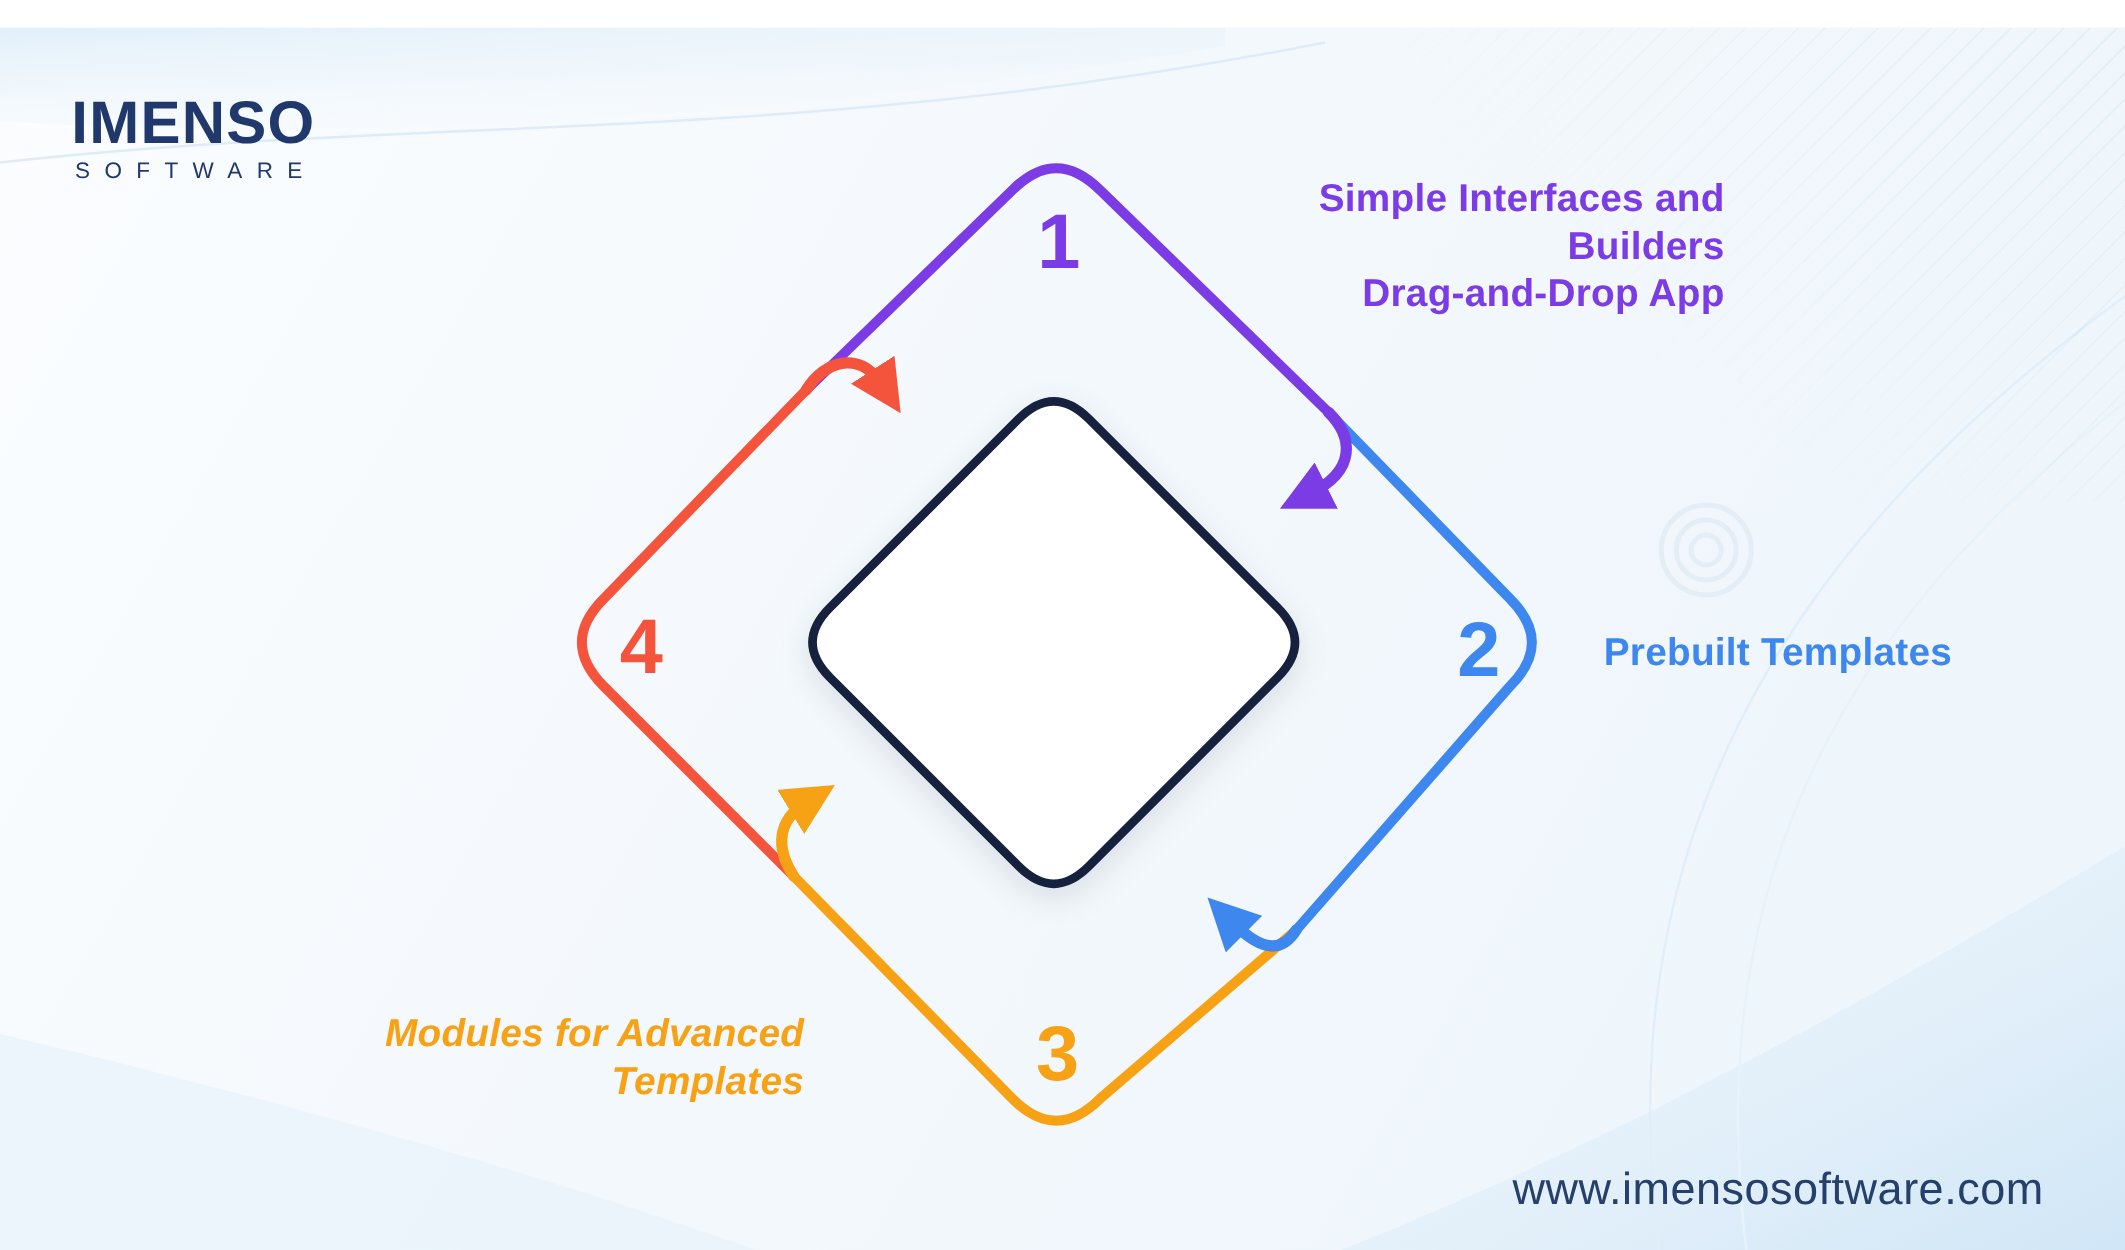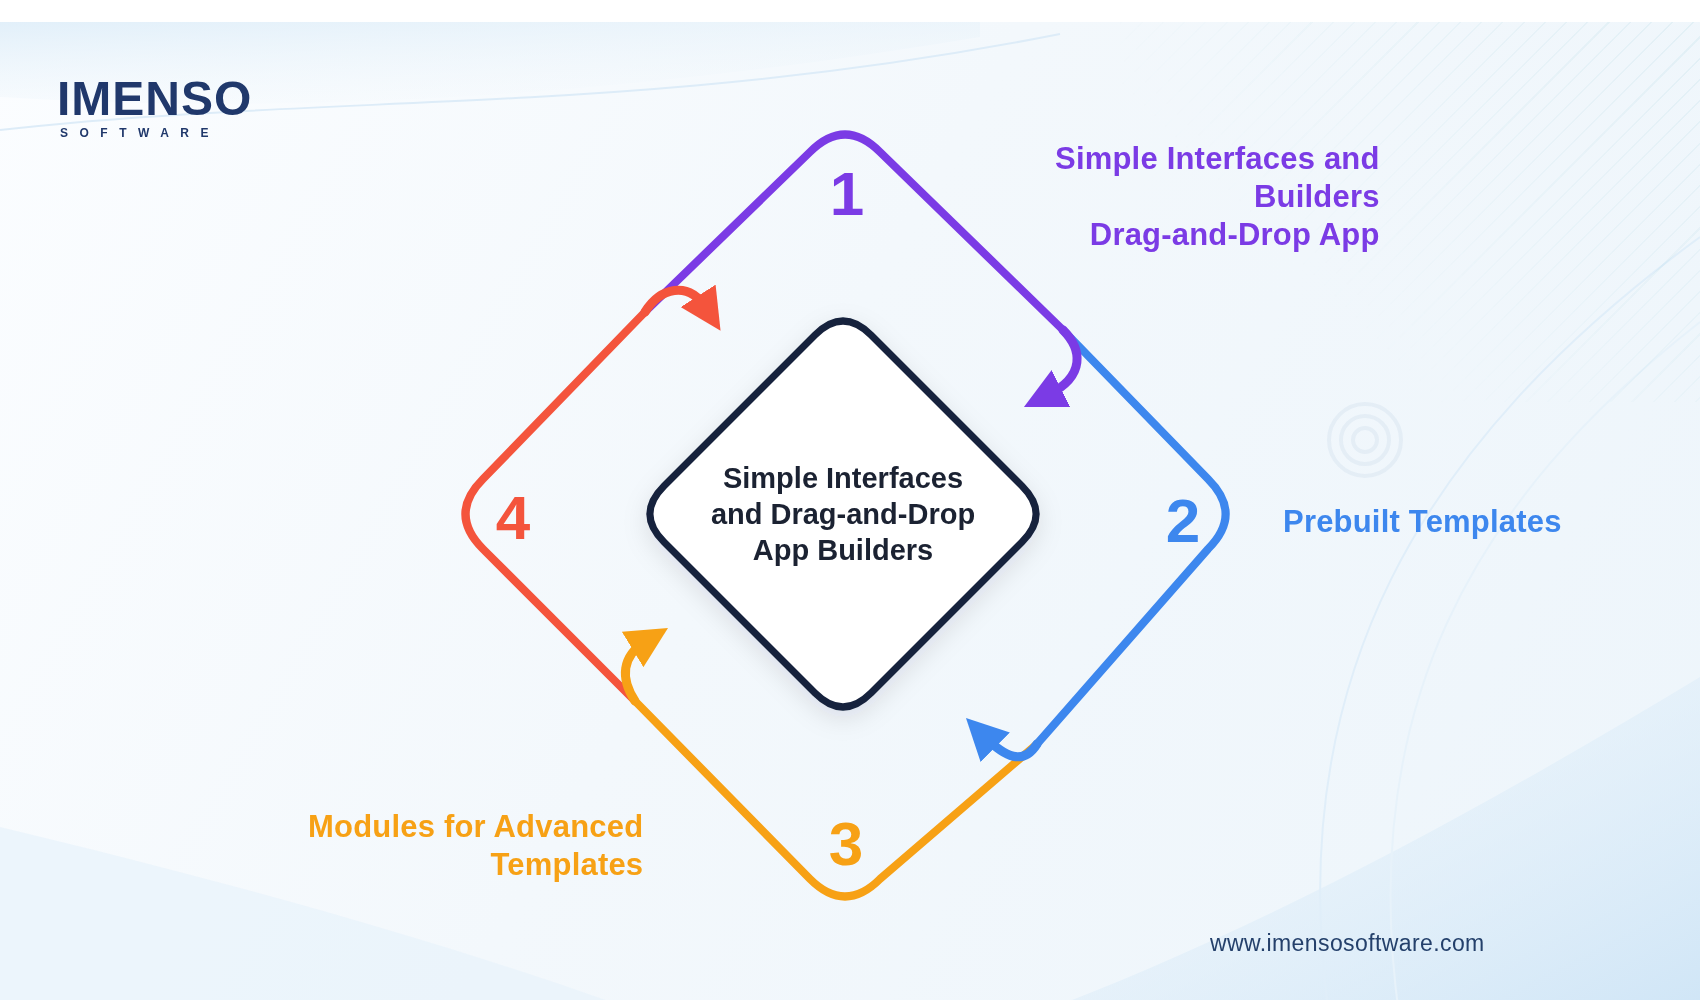--- a/index.html
+++ b/index.html
@@ -29,57 +29,57 @@
       transparent 1.5px, transparent 15px);
     -webkit-mask-image: linear-gradient(225deg, rgba(0,0,0,.85), transparent 68%);
             mask-image: linear-gradient(225deg, rgba(0,0,0,.85), transparent 68%);
   }
   
   .logo { position: absolute; left: 57px; top: 52px; color: #20386B; }
   .logo-top {
     font-size: 48px; font-weight: 700; letter-spacing: 1px; line-height: 50px;
   }
   .logo-bottom {
-    font-size: 12px; font-weight: 700; letter-spacing: 11.5px;
+    font-size: 18px; font-weight: 400; letter-spacing: 11.5px;
     margin-top: 2px; margin-left: 3px;
   }
   
   .num {
     position: absolute;
     transform: translate(-50%, -50%);
     font-size: 62px; font-weight: 700; line-height: 62px;
   }
   .n1 { left: 847px; top: 172px; color: #7B3BE5; }
   .n2 { left: 1183px; top: 499px; color: #3D87EE; }
   .n3 { left: 846px; top: 822px; color: #F7A115; }
   .n4 { left: 513px; top: 496px; color: #F4543C; }
   
   .side-label {
     position: absolute;
     font-size: 31px; font-weight: 700; line-height: 38px; letter-spacing: 0.2px; text-align: right;
   }
   .purple-label { left: 1055px; top: 118px; color: #7B3BE5; }
   .blue-label   { left: 1283px; top: 481px; color: #3D87EE; }
-  .orange-label { left: 308px;  top: 786px; color: #F7A115; }
+  .orange-label { left: 308px;  top: 786px; color: #F7A115; font-style: italic; }
   .red-label    { left: 68px;   top: 475px; color: #F4543C; }
   
   .center-label {
     position: absolute;
     left: 843px; top: 492px;
     transform: translate(-50%, -50%);
     width: 340px;
     text-align: center;
     font-size: 29px; font-weight: 700; line-height: 36px;
     color: #1B2232;
   }
   
   .website {
     position: absolute;
     left: 1210px; top: 908px;
-    font-size: 23px; font-weight: 400; letter-spacing: 0.4px;
+    font-size: 36px; font-weight: 400; letter-spacing: 0.4px;
     color: #24406B;
   }
 </style>
 </head>
 <body>
 
 <div class="stage">
 
   <svg class="bg" viewBox="0 0 1700 1000" aria-hidden="true">
     <defs>
@@ -146,25 +146,20 @@
 
     <path filter="url(#soft)" d="M 871 313 L 1022 464 Q 1050 492 1022 520 L 871 671 Q 843 699 815 671
              L 664 520 Q 636 492 664 464 L 815 313 Q 843 285 871 313 Z" fill="#ffffff" stroke="#16213C" stroke-width="7"></path>
   </svg>
 
   <div class="num n1">1</div>
   <div class="num n2">2</div>
   <div class="num n3">3</div>
   <div class="num n4">4</div>
 
-  <div class="center-label">
-    <div>Simple Interfaces</div>
-    <div>and Drag-and-Drop</div>
-    <div>App Builders</div>
-  </div>
 
   <div class="side-label purple-label">
     <div>Simple Interfaces and</div>
     <div>Builders</div>
     <div>Drag-and-Drop App</div>
   </div>
 
   <div class="side-label blue-label">
     <div>Prebuilt Templates</div>
   </div>

